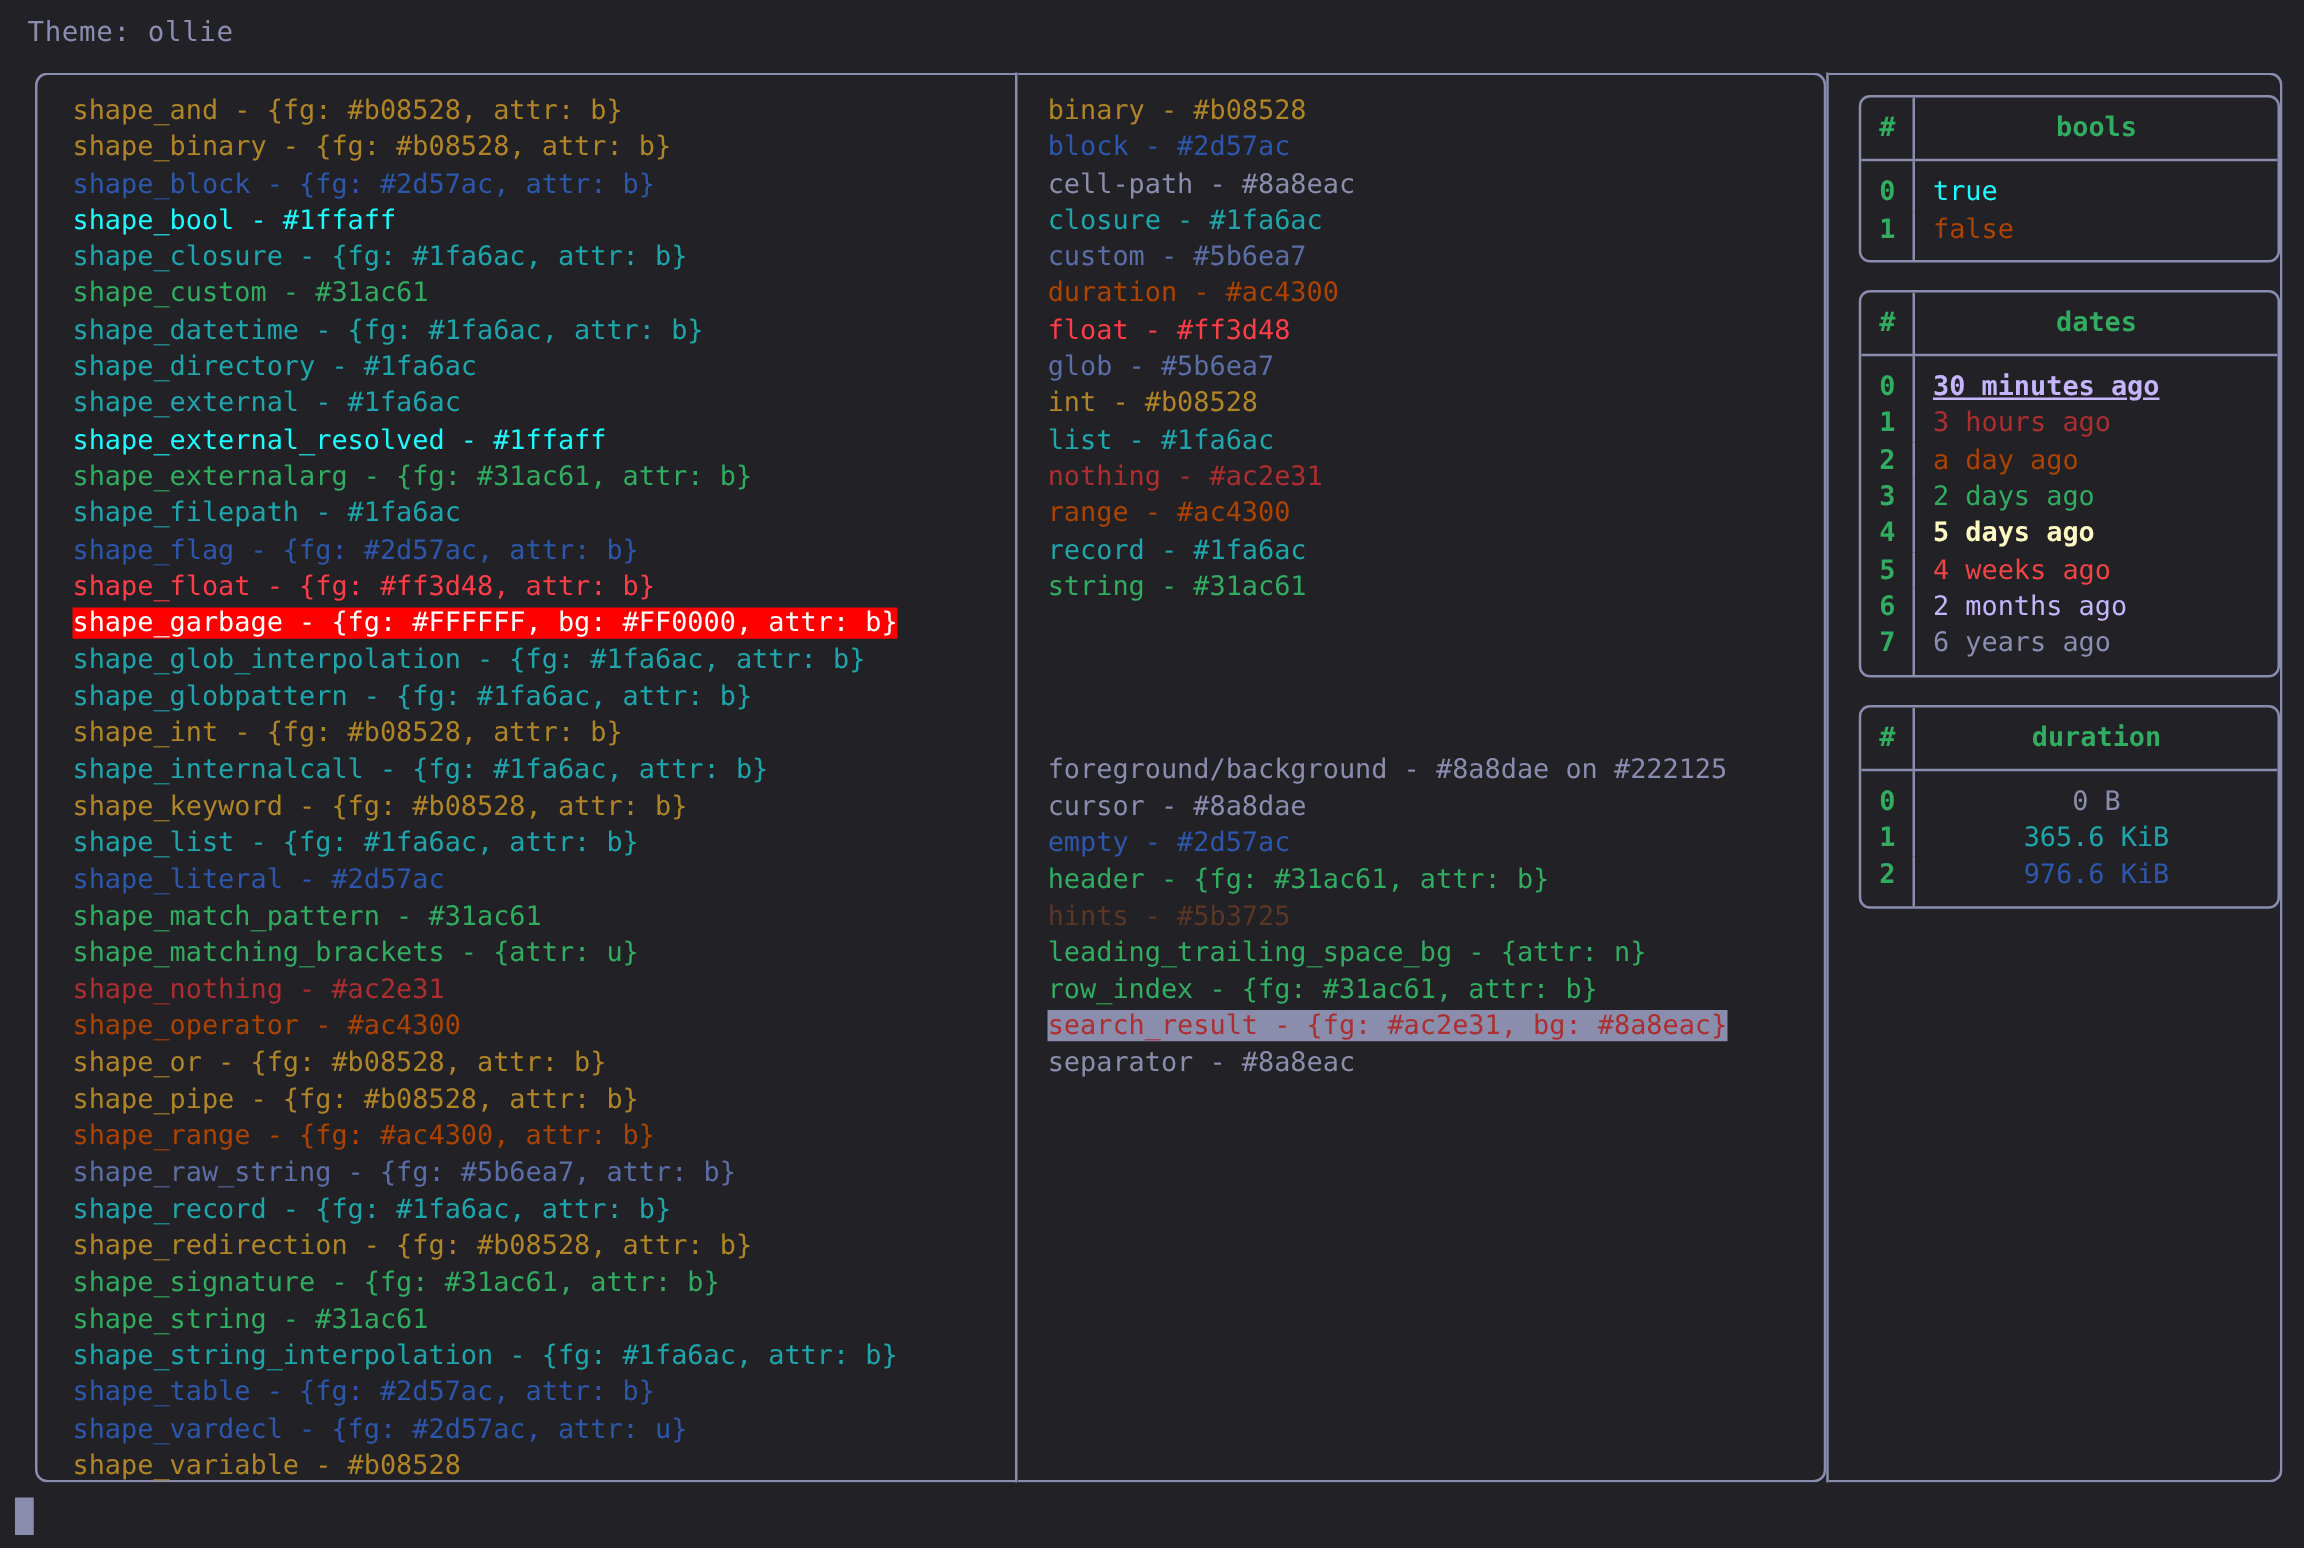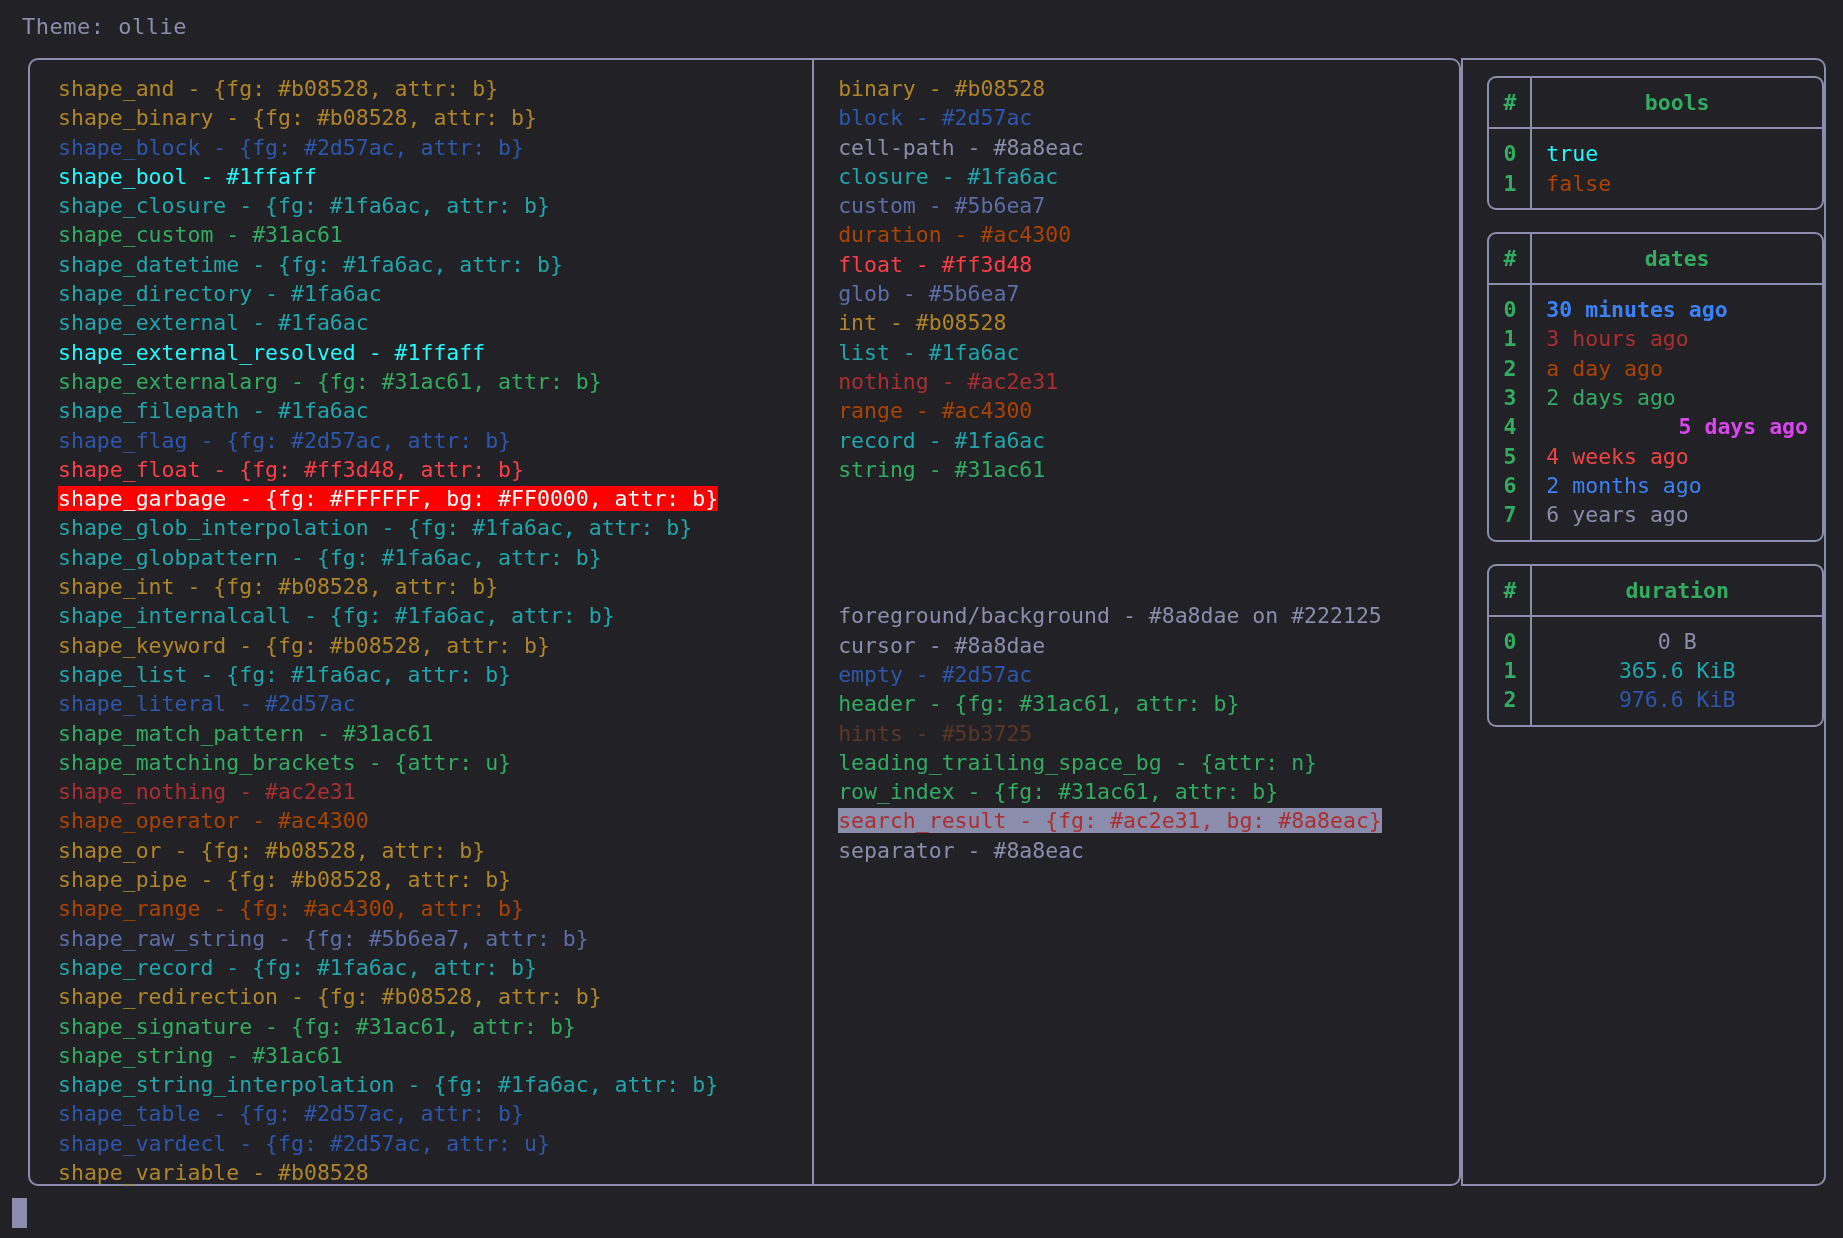--- a/index.html
+++ b/index.html
@@ -163,45 +163,45 @@
           <table class="nu">
             <thead>
               <tr>
                 <th class="idx">#</th>
                 <th>dates</th>
               </tr>
             </thead>
             <tbody>
               <tr>
                 <td class="idx">0</td>
-                <td class="val bold" style="color: #3b82f6;">30 minutes ago</td>
+                <td class="val bold" style="color: #c4b5fd; text-decoration: underline;">30 minutes ago</td>
               </tr>
               <tr>
                 <td class="idx">1</td>
                 <td class="val" style="color: rgb(172, 46, 49);">3 hours ago</td>
               </tr>
               <tr>
                 <td class="idx">2</td>
                 <td class="val" style="color: rgb(172, 67, 0);">a day ago</td>
               </tr>
               <tr>
                 <td class="idx">3</td>
                 <td class="val" style="color: rgb(49, 172, 97);">2 days ago</td>
               </tr>
               <tr>
                 <td class="idx">4</td>
-                <td class="val bold" style="color: #d946ef; text-align: right;">5 days ago</td>
+                <td class="val bold" style="color: #fef9c3;">5 days ago</td>
               </tr>
               <tr>
                 <td class="idx">5</td>
                 <td class="val" style="color: #ef4444;">4 weeks ago</td>
               </tr>
               <tr>
                 <td class="idx">6</td>
-                <td class="val" style="color: #3b82f6;">2 months ago</td>
+                <td class="val" style="color: #c4b5fd;">2 months ago</td>
               </tr>
               <tr>
                 <td class="idx">7</td>
                 <td class="val" style="color: rgb(138, 141, 174);">6 years ago</td>
               </tr>
             </tbody>
           </table>
           <table class="nu">
             <thead>
               <tr>

